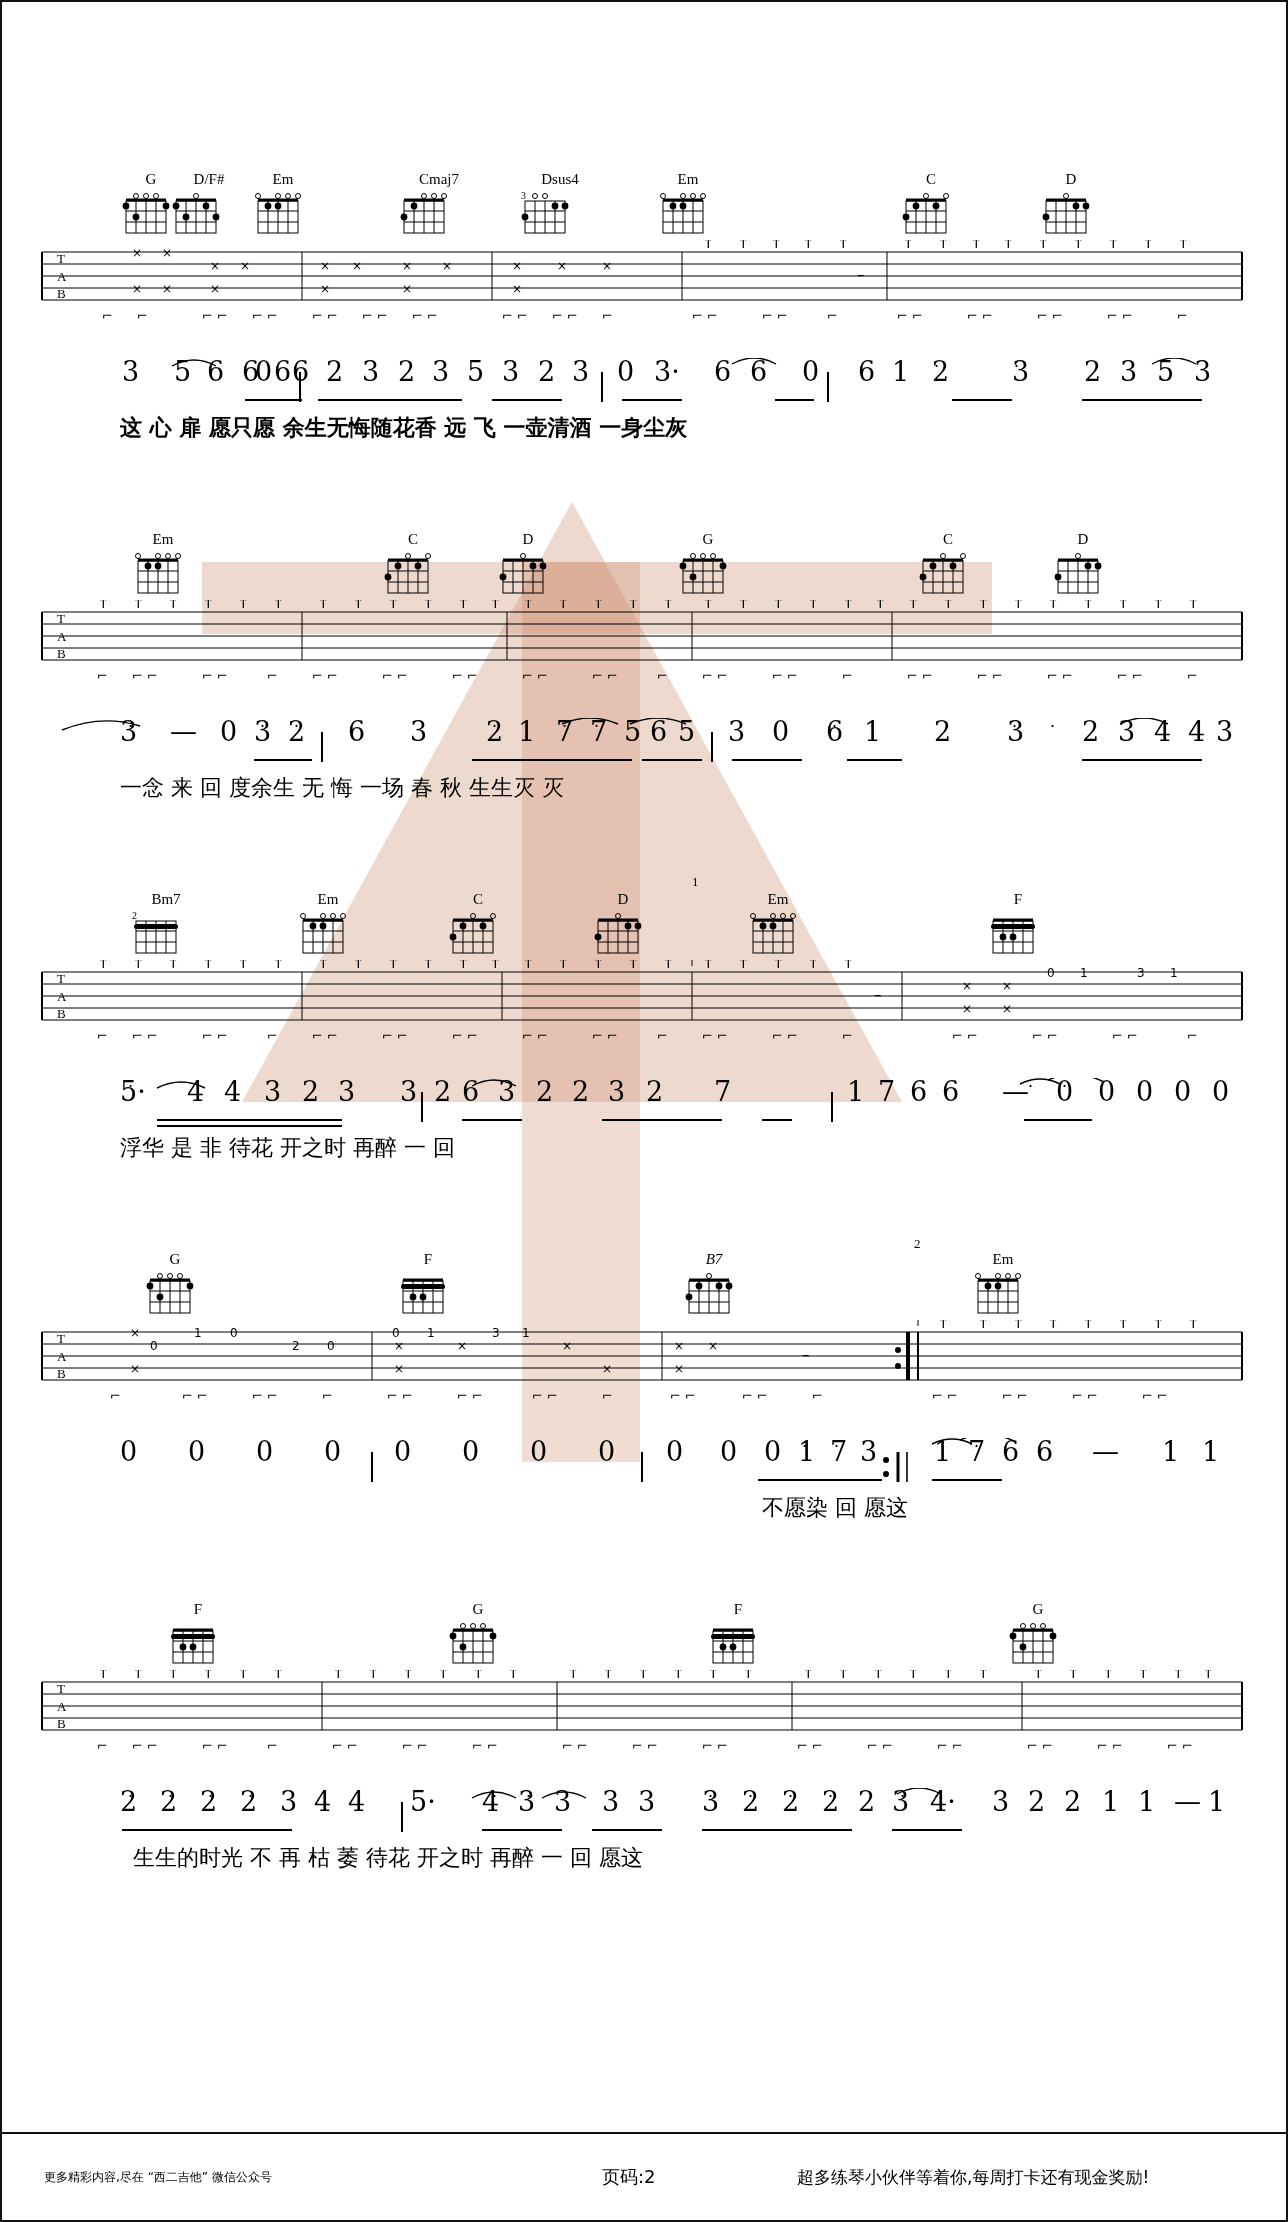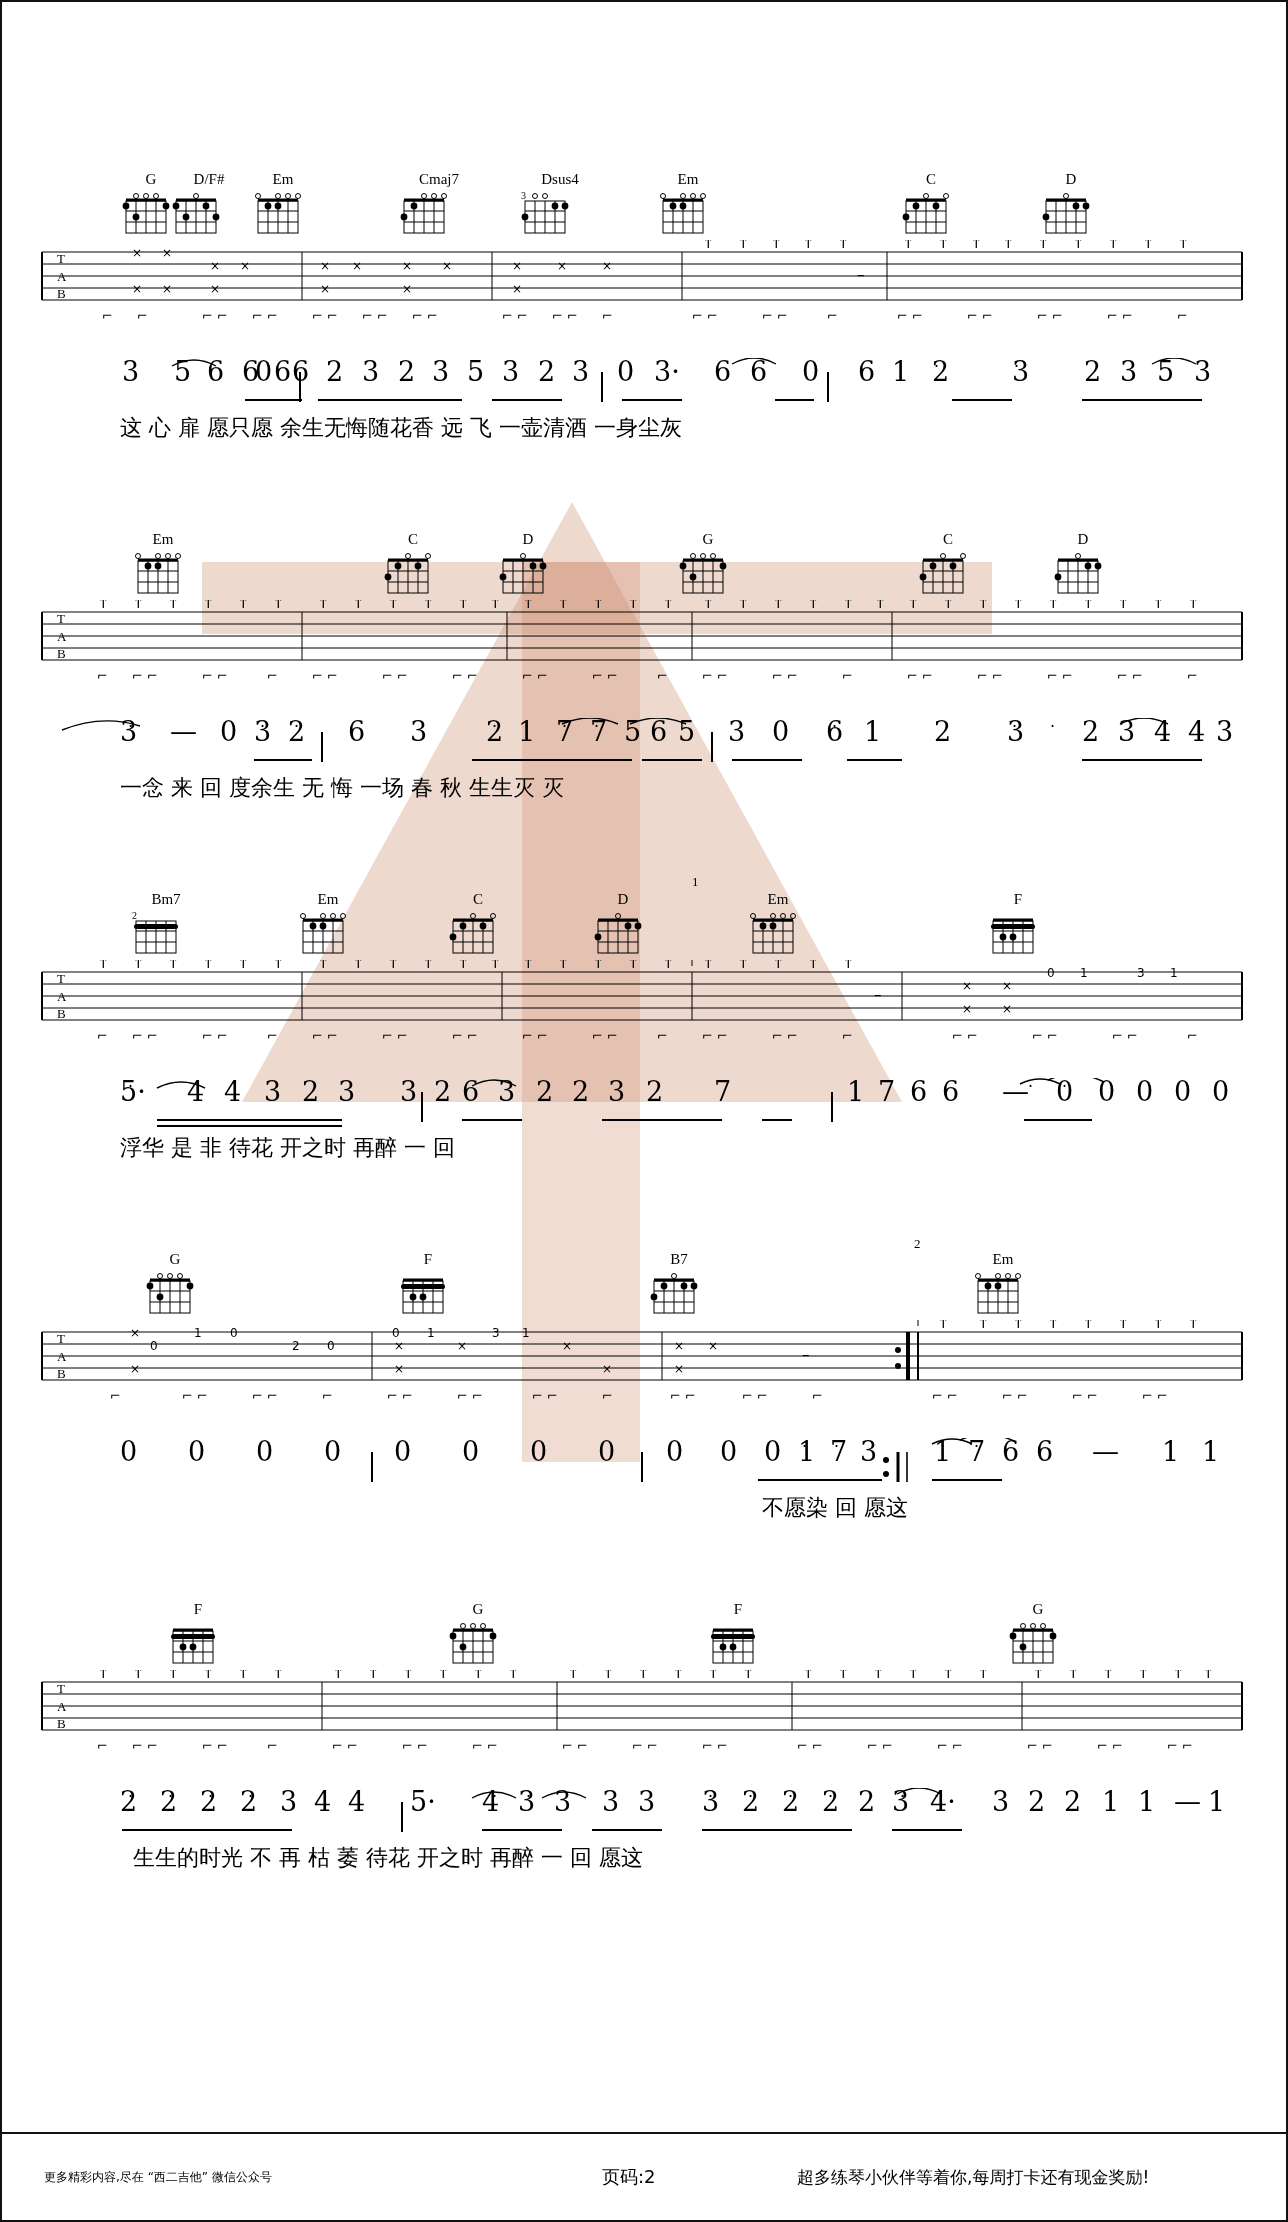--- a/index.html
+++ b/index.html
@@ -446,21 +446,21 @@
       <span class="num" style="left:890px;">1</span>
       <span class="num" style="left:930px;">2</span>
       <span class="num" style="left:1010px;">3</span>
       <span class="num" style="left:1082px;">2</span>
       <span class="num" style="left:1118px;">3</span>
       <span class="num" style="left:1155px;">5</span>
       <span class="num" style="left:1192px;">3</span>
     </div>
 
     <div class="lyr">
-      <span class="ly" style="left:118px;">这 心 扉 愿只愿 余生无悔随花香 远 飞        一壶清酒 一身尘灰</span>
+      <span class="ly" style="left:118px;font-weight:bold;">这 心 扉 愿只愿 余生无悔随花香 远 飞        一壶清酒 一身尘灰</span>
     </div>
   </div>
 
   <div class="system" style="top:530px;">
     <div class="chords">
       <div class="chord" style="left:130px;width:62px;">
         <div class="nm">Em</div>
         <div class="grid">
             <svg width="52" height="46">
           <g stroke="#000" fill="none" stroke-width="1">
@@ -1078,21 +1078,21 @@
             <line x1="6" y1="11" x2="46" y2="11" stroke-width="3"></line>
           </g>
           <g fill="#000">
                 <rect x="4" y="15" width="44" height="5" rx="2.5"></rect>
           <circle cx="16" cy="28" r="3.4"></circle>
                 <circle cx="26" cy="28" r="3.4"></circle>
               </g>
         </svg>
           </div>
       </div>
-      <div class="chord" style="left:646px;width:62px;">
+      <div class="chord" style="left:681px;width:62px;font-style:italic;">
         <div class="nm">B7</div>
         <div class="grid">
             <svg width="52" height="46">
           <g stroke="#000" fill="none" stroke-width="1">
             <rect x="6" y="12" width="40" height="32"></rect>
             <line x1="16" y1="12" x2="16" y2="44"></line>
                 <line x1="26" y1="12" x2="26" y2="44"></line>
                 <line x1="36" y1="12" x2="36" y2="44"></line>
             <line x1="6" y1="22" x2="46" y2="22"></line>
                 <line x1="6" y1="33" x2="46" y2="33"></line>

